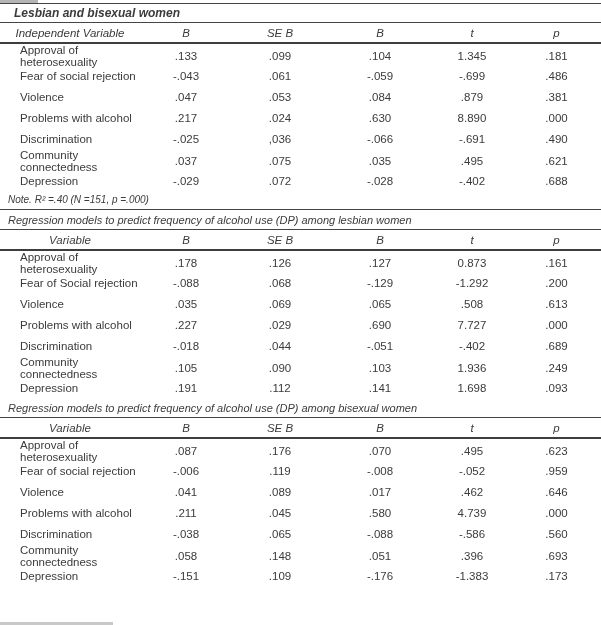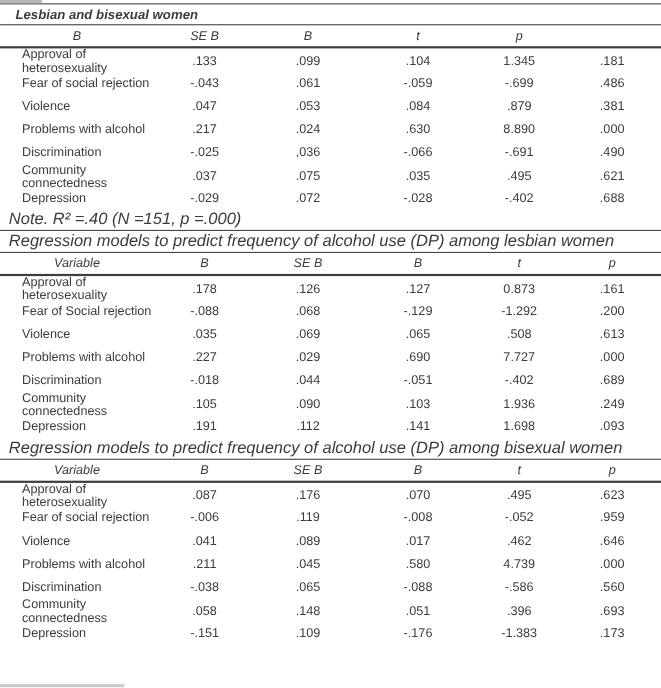--- a/index.html
+++ b/index.html
@@ -8,21 +8,21 @@
     width: 601px; height: 625px;
     position: relative; overflow: hidden;
     font-family: "Liberation Sans", sans-serif;
     color: #3b3b3b;
   }
   .doc { width: 601px; padding-top: 3px; }
   .tbl-section { width: 100%; }
   .tbl-title {
     height: 20px; display: flex; align-items: center;
     padding-left: 8px;
-    font-size: 15px; font-style: italic;
+    font-size: 11px; font-style: italic;
     border-bottom: 1px solid #454545;
   }
   .tbl-title.bold { font-weight: bold; font-size: 12px; padding-left: 14px; }
   .tbl-section.first .tbl-title { border-top: 1px solid #454545; }
   .grid-header {
     display: grid;
     grid-template-columns: 140px 92px 96px 104px 80px 89px;
     height: 21px; align-items: center;
     font-style: italic; font-size: 11.5px;
     border-bottom: 2px solid #3d3d3d;
@@ -32,21 +32,21 @@
     display: grid;
     grid-template-columns: 140px 92px 96px 104px 80px 89px;
     height: 21px; align-items: center;
     font-size: 11.5px;
   }
   .row > div { text-align: center; }
   .row > div:first-child { text-align: left; padding-left: 20px; }
   .tbl-note {
     height: 19px;
     padding: 2px 0 0 8px;
-    font-size: 15px; font-style: italic; line-height: 13px;
+    font-size: 10px; font-style: italic; line-height: 13px;
     border-bottom: 1px solid #454545;
   }
   .artifact-top {
     position: absolute; top: 0; left: 0;
     width: 38px; height: 3px; background: #b5b5b5;
   }
   .artifact-bottom {
     position: absolute; bottom: 0; left: 0;
     width: 113px; height: 3px; background: #c9c9c9;
   }
@@ -54,20 +54,21 @@
 </head>
 <body>
 
 <div class="artifact-top"></div>
 
 <div class="doc">
 
   <section class="tbl-section first">
     <div class="tbl-title bold">Lesbian and bisexual women</div>
     <div class="grid-header">
+        <div>Independent Variable</div>
         <div>B</div>
         <div>SE B</div>
         <div>B</div>
         <div>t</div>
         <div>p</div>
       </div>
     <div class="tbl-rows">
         <div class="row">
           <div>Approval of heterosexuality</div>
           <div>.133</div>

